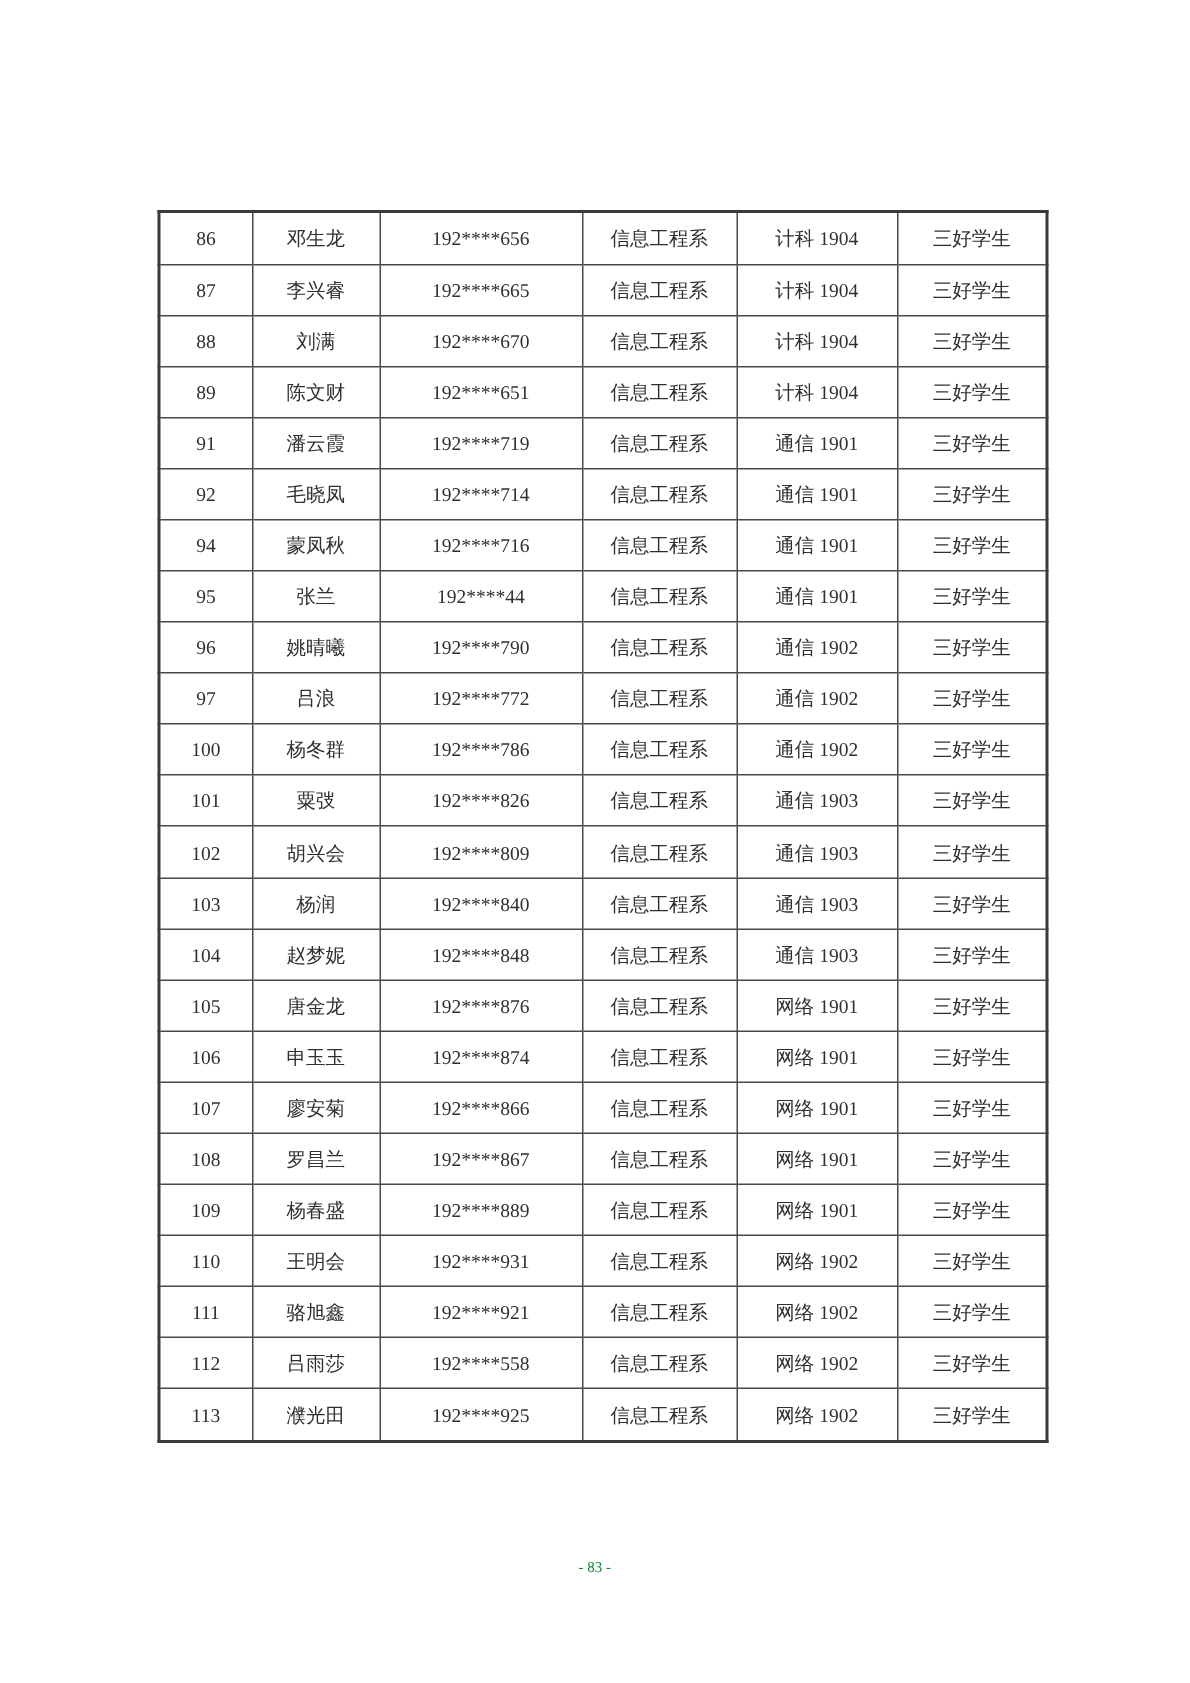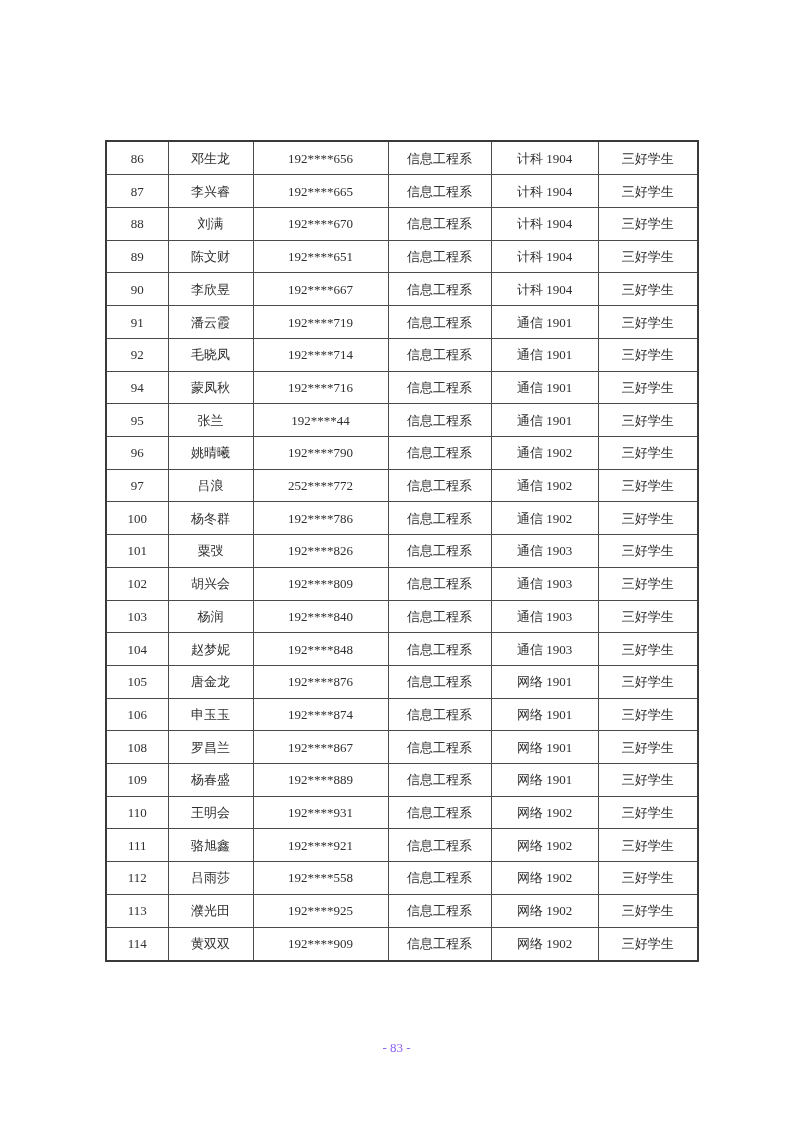--- a/index.html
+++ b/index.html
@@ -36,22 +36,22 @@
     white-space: nowrap;
     overflow: hidden;
     color: #2f2f2f;
   }
   .footer {
     position: absolute;
     left: 0;
     top: 1040px;
     width: 100%;
     text-align: center;
-    font-size: 13px;
-    color: #8b5cf6;
+    font-size: 10px;
+    color: #15803d;
   }
 </style>
 </head>
 <body>
 
 <div class="page">
 
   <table class="award-table">
     <colgroup>
       <col style="width:62px">
@@ -88,28 +88,20 @@
         </tr>
         <tr>
           <td>89</td>
           <td>陈文财</td>
           <td>192****651</td>
           <td>信息工程系</td>
           <td>计科 1904</td>
           <td>三好学生</td>
         </tr>
         <tr>
-          <td>90</td>
-          <td>李欣昱</td>
-          <td>192****667</td>
-          <td>信息工程系</td>
-          <td>计科 1904</td>
-          <td>三好学生</td>
-        </tr>
-        <tr>
           <td>91</td>
           <td>潘云霞</td>
           <td>192****719</td>
           <td>信息工程系</td>
           <td>通信 1901</td>
           <td>三好学生</td>
         </tr>
         <tr>
           <td>92</td>
           <td>毛晓凤</td>
@@ -138,21 +130,21 @@
           <td>96</td>
           <td>姚晴曦</td>
           <td>192****790</td>
           <td>信息工程系</td>
           <td>通信 1902</td>
           <td>三好学生</td>
         </tr>
         <tr>
           <td>97</td>
           <td>吕浪</td>
-          <td>252****772</td>
+          <td>192****772</td>
           <td>信息工程系</td>
           <td>通信 1902</td>
           <td>三好学生</td>
         </tr>
         <tr>
           <td>100</td>
           <td>杨冬群</td>
           <td>192****786</td>
           <td>信息工程系</td>
           <td>通信 1902</td>
@@ -200,20 +192,28 @@
         </tr>
         <tr>
           <td>106</td>
           <td>申玉玉</td>
           <td>192****874</td>
           <td>信息工程系</td>
           <td>网络 1901</td>
           <td>三好学生</td>
         </tr>
         <tr>
+          <td>107</td>
+          <td>廖安菊</td>
+          <td>192****866</td>
+          <td>信息工程系</td>
+          <td>网络 1901</td>
+          <td>三好学生</td>
+        </tr>
+        <tr>
           <td>108</td>
           <td>罗昌兰</td>
           <td>192****867</td>
           <td>信息工程系</td>
           <td>网络 1901</td>
           <td>三好学生</td>
         </tr>
         <tr>
           <td>109</td>
           <td>杨春盛</td>
@@ -247,28 +247,20 @@
           <td>三好学生</td>
         </tr>
         <tr>
           <td>113</td>
           <td>濮光田</td>
           <td>192****925</td>
           <td>信息工程系</td>
           <td>网络 1902</td>
           <td>三好学生</td>
         </tr>
-        <tr>
-          <td>114</td>
-          <td>黄双双</td>
-          <td>192****909</td>
-          <td>信息工程系</td>
-          <td>网络 1902</td>
-          <td>三好学生</td>
-        </tr>
       </tbody>
   </table>
 
   <div class="footer">
     <span>- 83 -</span>
   </div>
 
 </div>
 
 </body></html>

